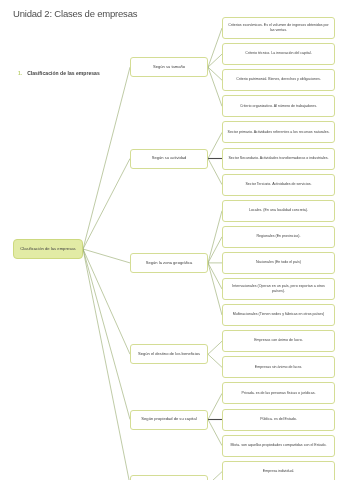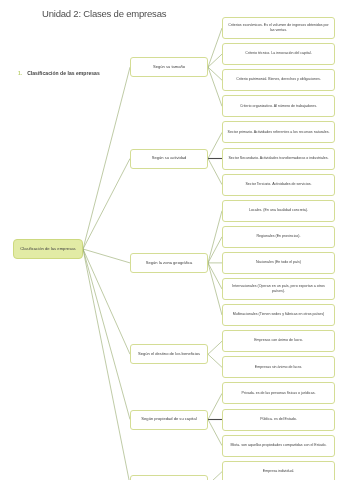--- a/index.html
+++ b/index.html
@@ -14,21 +14,20 @@
   #canvas{position:absolute;inset:0;width:339px;height:480px;}
   svg.links{position:absolute;left:0;top:0;width:339px;height:480px;pointer-events:none;}
 
   .slide-title{
     position:absolute;
     left:13px; top:8px;
     font-size:9.5px;
     color:#4d4d4d;
     letter-spacing:-0.2px;
     white-space:nowrap;
-    margin-left:29px;
   }
 
   .bullet-row{
     position:absolute;
     left:18px; top:70px;
     display:flex;
     align-items:baseline;
     gap:5px;
     white-space:nowrap;
   }

